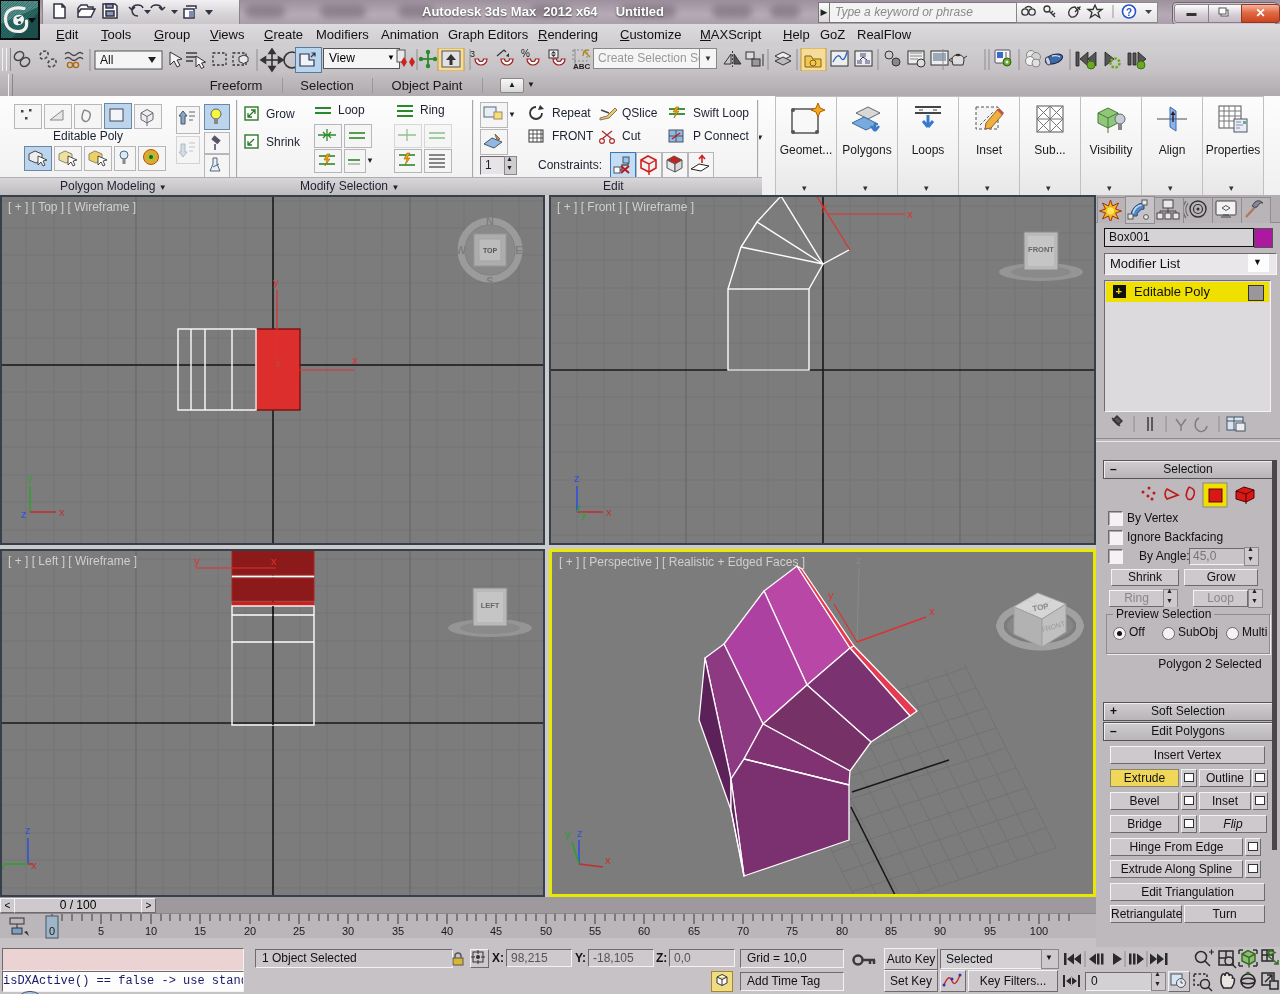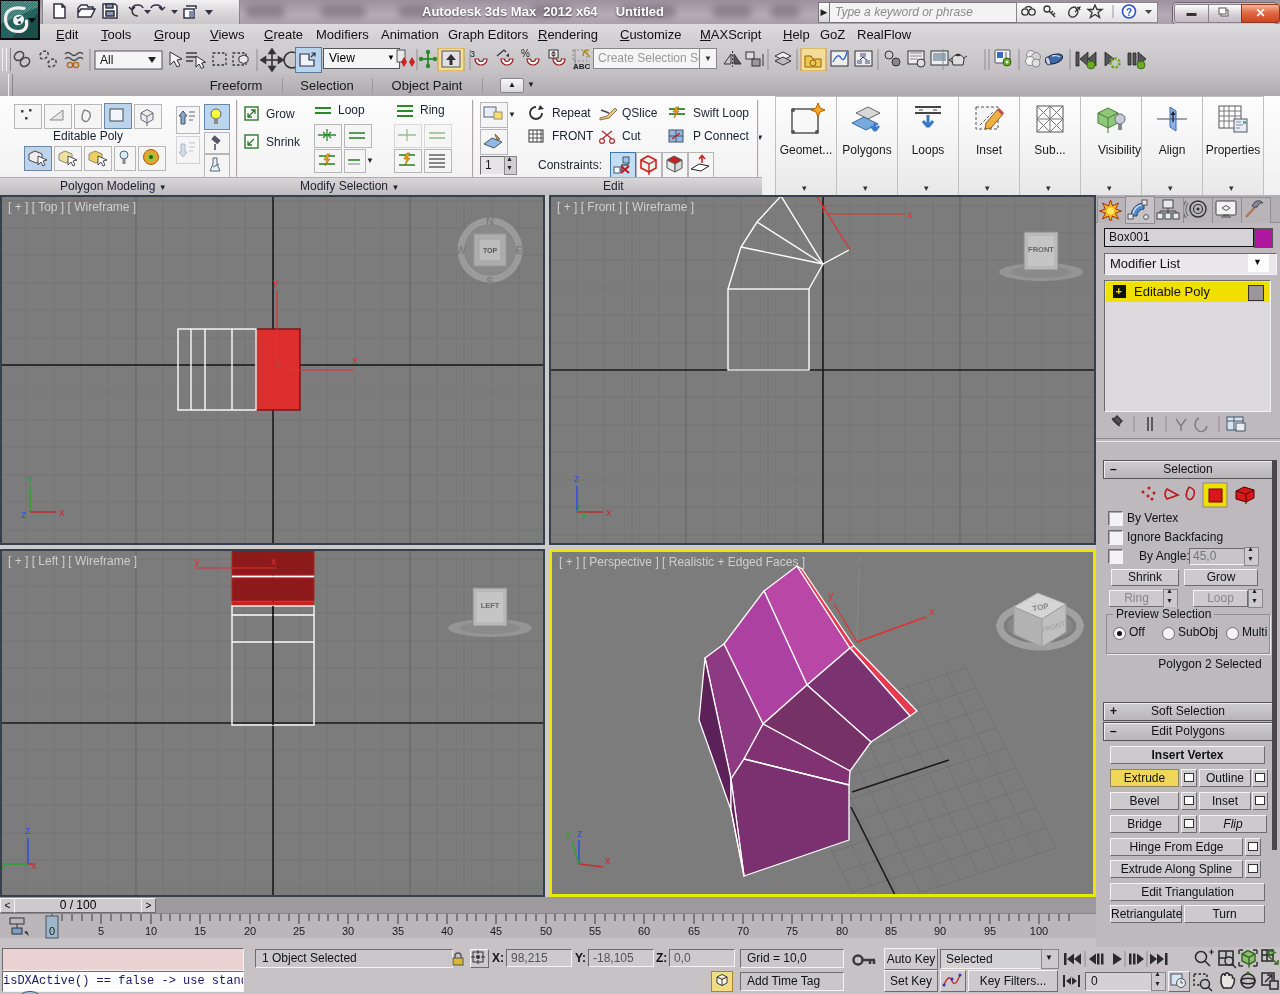--- a/index.html
+++ b/index.html
@@ -708,21 +708,21 @@
         </div>
   <div class="abs bigb" style="left:256px;">
           <div class="bicon">
             <svg width="38" height="40" viewBox="0 0 38 40">
               <rect x="6" y="5" width="26" height="26" fill="#fff" stroke="#555"></rect>
               <path d="M6,18 h26 M19,5 v26 M6,5 l26,26 M32,5 L6,31 M19,5 L6,18 M19,5 L32,18 M6,18 L19,31 M32,18 L19,31" stroke="#777" stroke-width="1"></path>
             </svg>
           </div>
           <div class="blab">Sub...</div>
         </div>
-  <div class="abs bigb" style="left:317px;text-align:right;">
+  <div class="abs bigb" style="left:317px;">
           <div class="bicon">
             <svg width="38" height="40" viewBox="0 0 38 40">
               <path d="M6,12 l10,-5 l10,5 l0,10 l-10,5 l-10,-5 z" fill="#8ec878 " stroke="#487838"></path>
               <path d="M6,12 l10,5 l10,-5 M16,17 v15" fill="none" stroke="#487838"></path>
               <circle cx="28" cy="18" r="5" fill="#c8ccd4" stroke="#667"></circle>
               <rect x="26" y="23" width="4" height="6" fill="#888"></rect>
             </svg>
           </div>
           <div class="blab">Visibility</div>
         </div>
@@ -1092,21 +1092,21 @@
  <div class="abs" style="left:34px;top:462px;width:160px;text-align:center;">Polygon 2 Selected</div>
 
  <div class="abs" style="left:7px;top:507px;width:168px;height:17px;background:linear-gradient(#d0cdd0,#b8b4b8);border:1px solid #555;box-shadow:inset 1px 1px 0 #f0eef0;">
   <span class="abs" style="left:6px;top:1px;font-weight:bold;">+</span>
         <span class="abs" style="left:0;top:1px;width:168px;text-align:center;">Soft Selection</span>
  </div>
  <div class="abs" style="left:7px;top:527px;width:168px;height:17px;background:linear-gradient(#d0cdd0,#b8b4b8);border:1px solid #555;box-shadow:inset 1px 1px 0 #f0eef0;">
   <span class="abs" style="left:6px;top:1px;font-weight:bold;">–</span>
         <span class="abs" style="left:0;top:1px;width:168px;text-align:center;">Edit Polygons</span>
  </div>
- <div class="abs r" style="left:14px;top:551px;width:153px;height:16px;text-align:center;line-height:16px;font-weight:bold;">Insert Vertex</div>
+ <div class="abs r" style="left:14px;top:551px;width:153px;height:16px;text-align:center;line-height:16px;">Insert Vertex</div>
  <div class="abs" style="left:14px;top:574px;width:67px;height:16px;background:#f0d75a;border:1px solid #886;text-align:center;line-height:16px;">Extrude</div>
  <div class="abs sq" style="left:85px;top:574px;"></div>
  <div class="abs r" style="left:103px;top:574px;width:50px;height:16px;text-align:center;line-height:16px;">Outline</div>
  <div class="abs sq" style="left:156px;top:574px;"></div>
  <div class="abs r" style="left:14px;top:597px;width:67px;height:16px;text-align:center;line-height:16px;">Bevel</div>
  <div class="abs sq" style="left:85px;top:597px;"></div>
  <div class="abs r" style="left:103px;top:597px;width:50px;height:16px;text-align:center;line-height:16px;">Inset</div>
  <div class="abs sq" style="left:156px;top:597px;"></div>
  <div class="abs r" style="left:14px;top:620px;width:67px;height:16px;text-align:center;line-height:16px;">Bridge</div>
  <div class="abs sq" style="left:85px;top:620px;"></div>

